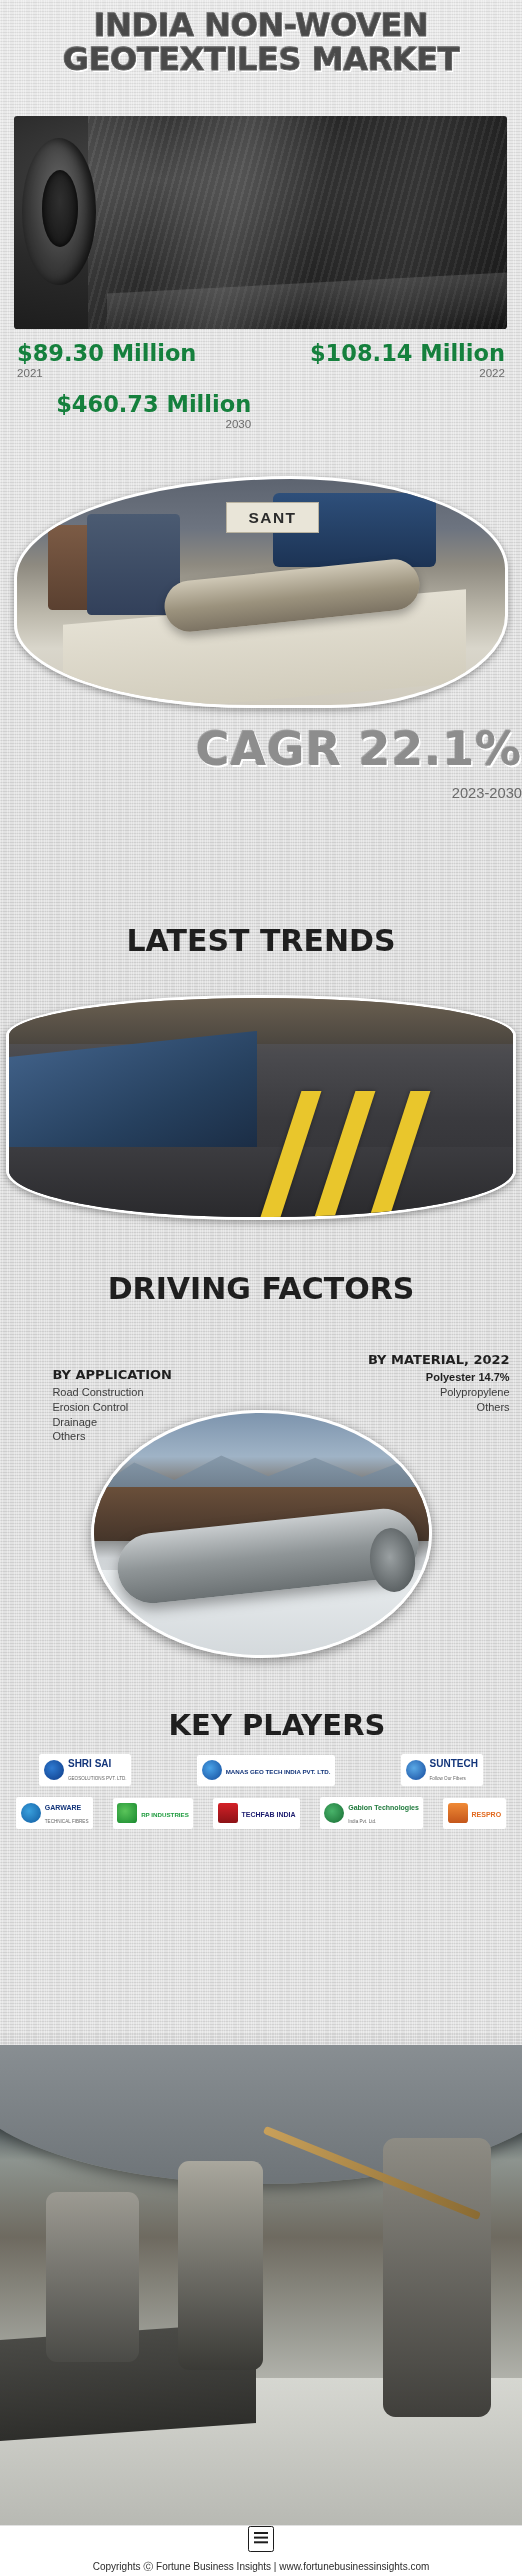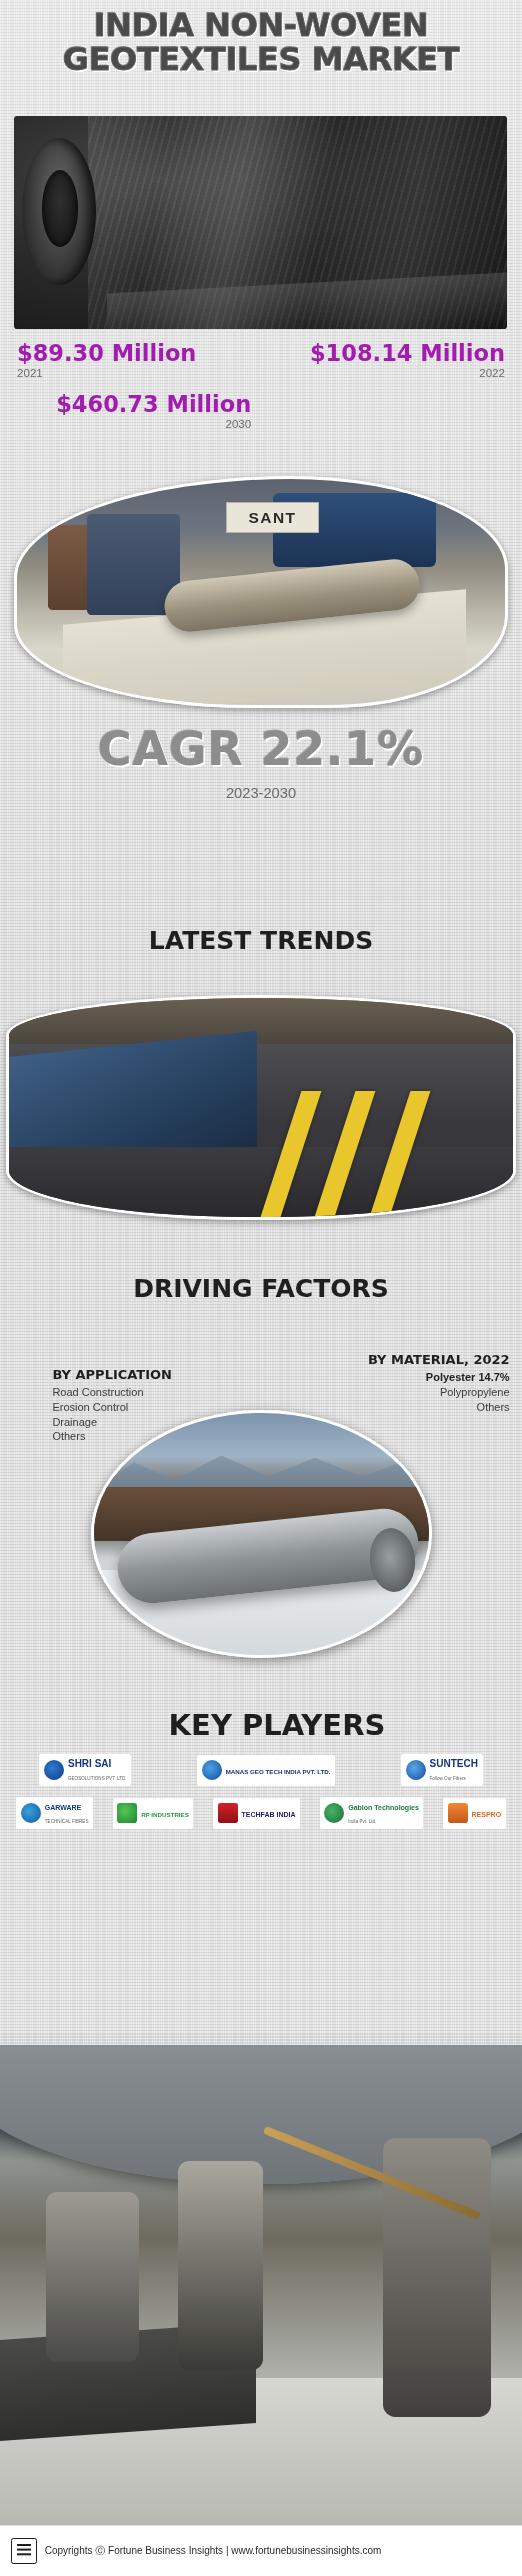--- a/index.html
+++ b/index.html
@@ -97,21 +97,21 @@
     margin-bottom: 12.4px;
   }
   .stat {
     width: 48%;
   }
   .stat.right { text-align: right; }
   .stat-value {
     font-family: "DejaVu Sans", sans-serif;
     font-weight: bold;
     font-size: 22.5px;
-    color: #a21caf;
+    color: #15803d;
     line-height: 25px;
   }
   .stat-year {
     font-size: 11.6px;
     color: #6d6d6d;
     line-height: 14px;
   }
 
   
   .photo-curve-1 {
@@ -167,21 +167,21 @@
     position: absolute; top: 128px; left: 46px;
     width: 403px; height: 93px;
     background: linear-gradient(180deg,#e4e0d3,#d2cdbd);
     transform: skewY(-5deg);
   }
 
   
   .cagr {
     position: absolute;
     top: 724px; left: 0; width: 522px;
-    text-align: center;
+    text-align: right;
     border-radius: 16px;
   }
   .cagr-value {
     font-family: "DejaVu Sans", sans-serif;
     font-weight: bold;
     font-size: 46px;
     letter-spacing: 0.8px;
     color: #8d8d8d;
     text-shadow: 1.5px 1.5px 0 #ffffff, -0.8px -0.8px 0.8px #9a9a9a;
     line-height: 50px;
@@ -194,21 +194,21 @@
 
   
   .section-head {
     position: absolute;
     left: 0; width: 522px;
     text-align: center;
   }
   .section-title {
     font-family: "DejaVu Sans", sans-serif;
     font-weight: bold;
-    font-size: 25px;
+    font-size: 30px;
     color: #1f1f1f;
     line-height: 29px;
   }
   .section-sub {
     font-size: 11.6px;
     color: #3a3a3a;
     margin-top: 3.1px;
   }
 
   
@@ -416,20 +416,21 @@
   .footer {
     position: absolute;
     bottom: 0; left: 0;
     width: 522px; height: 51px;
     background: #ffffff;
     display: flex;
     align-items: center;
     gap: 7.7px;
     padding: 0 11px;
     border-top: 0.8px solid #e2e2e2;
+    flex-direction: column;
   }
   .fbi-logo {
     width: 26px; height: 26px;
     border: 1.5px solid #1d1d1d;
     border-radius: 2.3px;
     position: relative;
     flex: 0 0 auto;
   }
   .fbi-logo::before {
     content: "";

